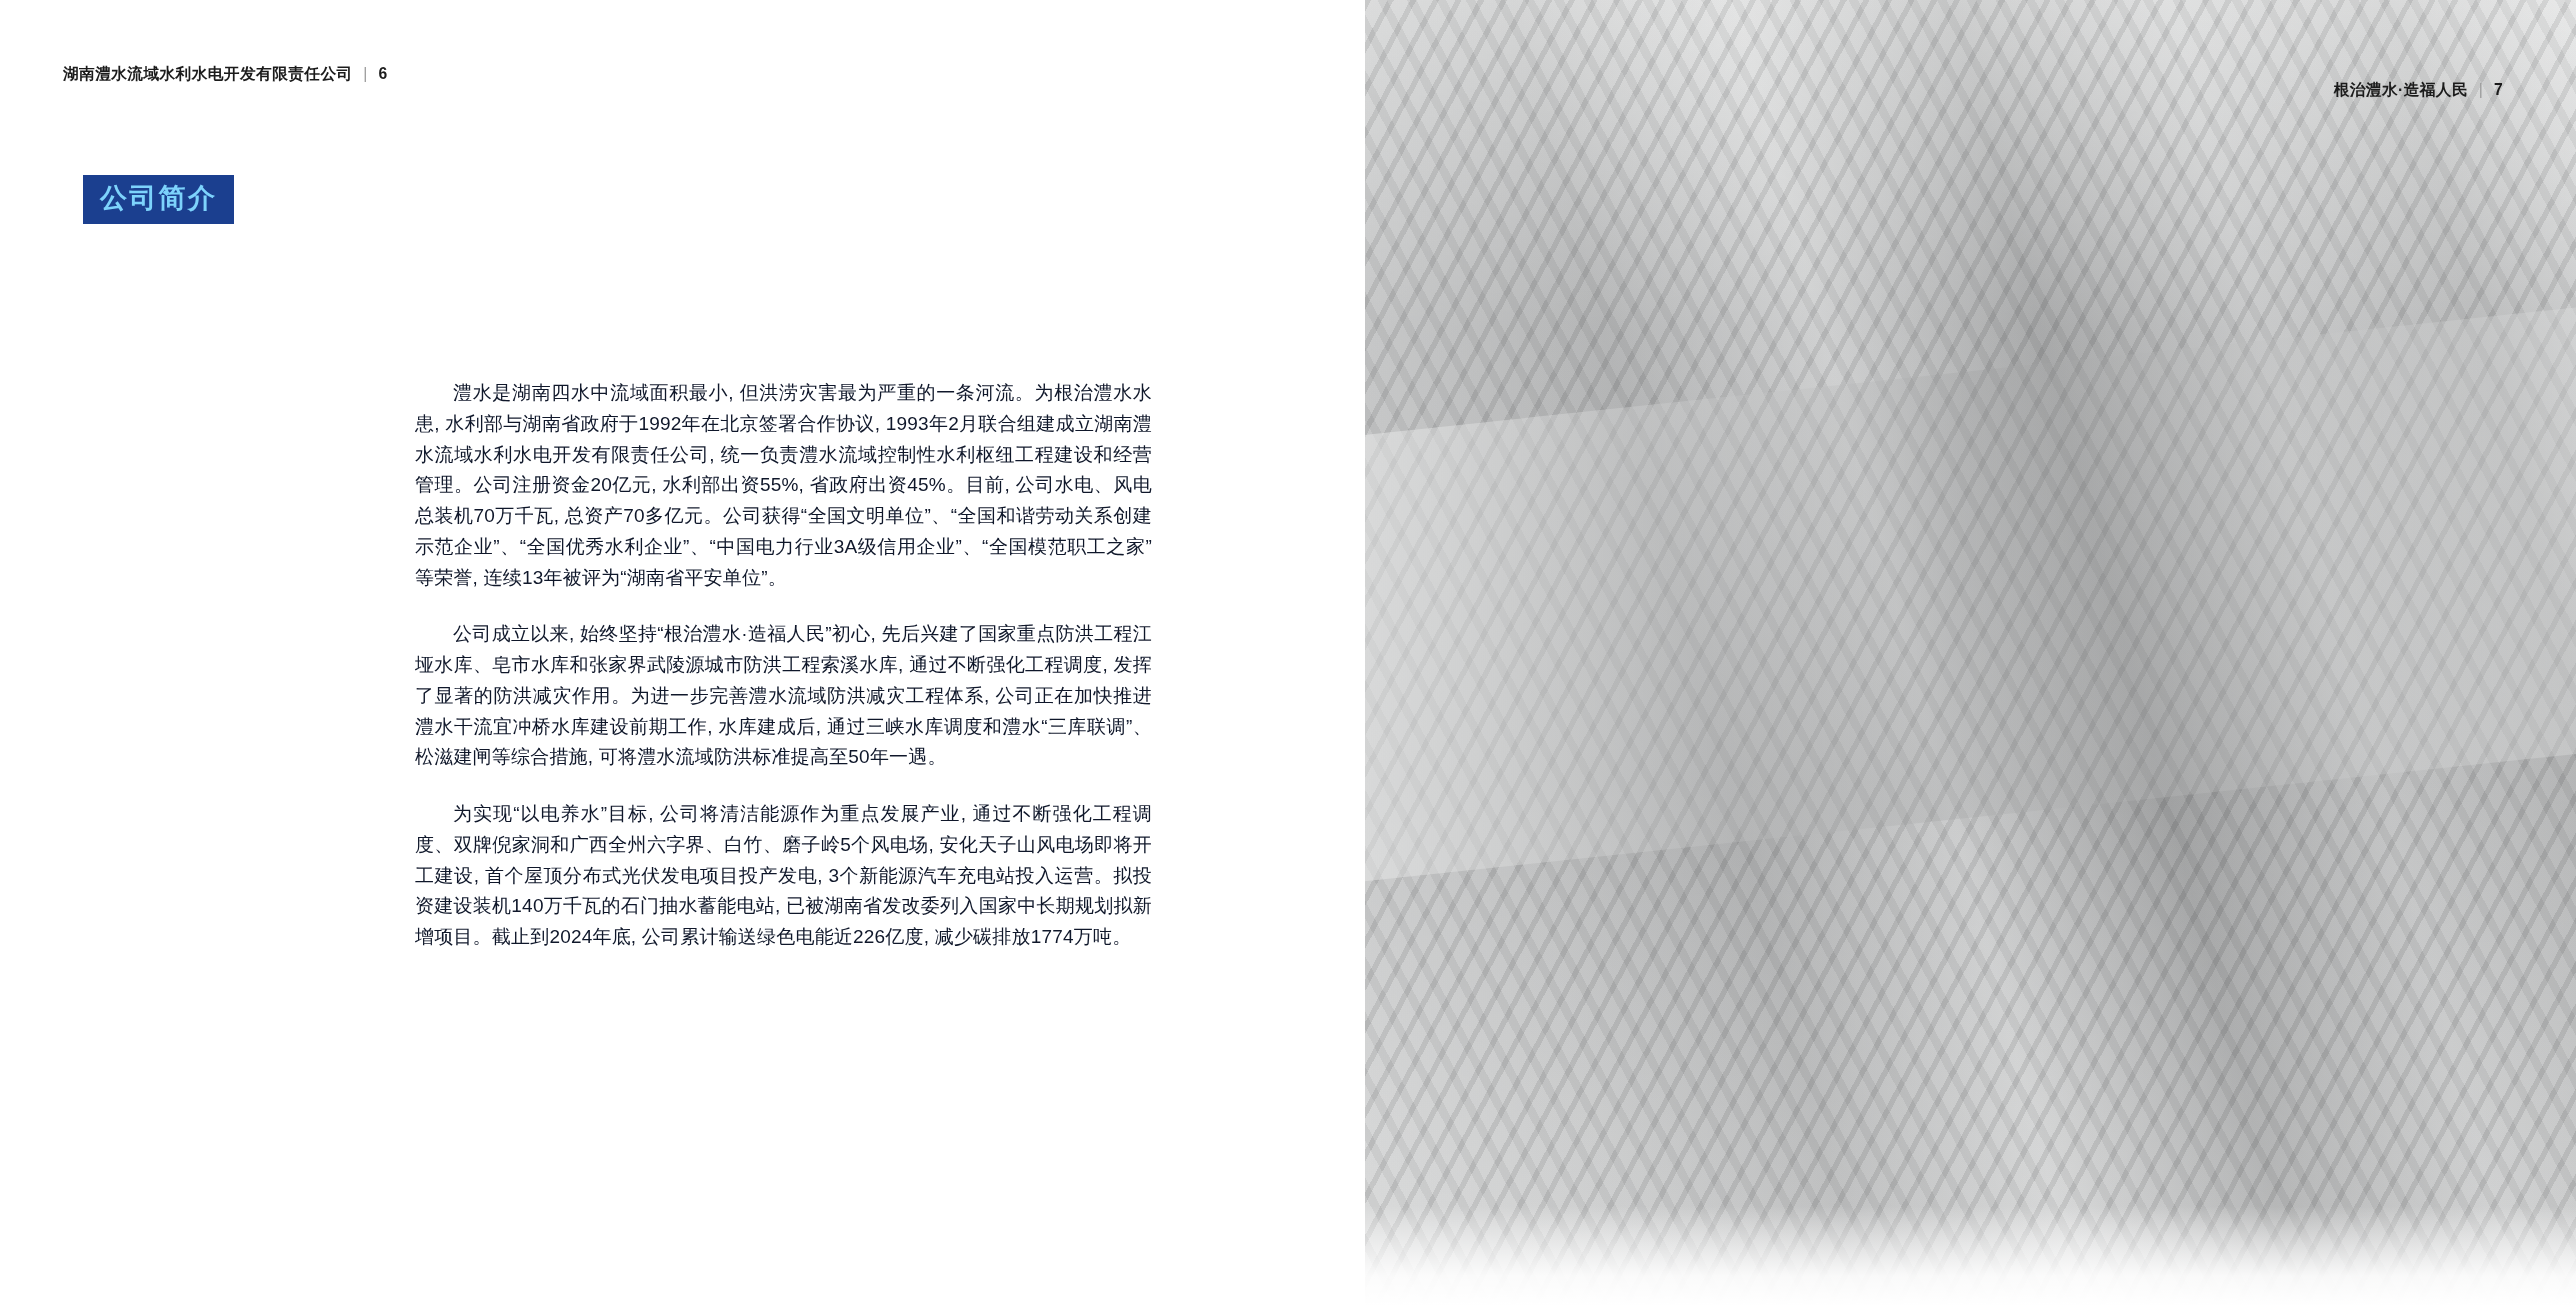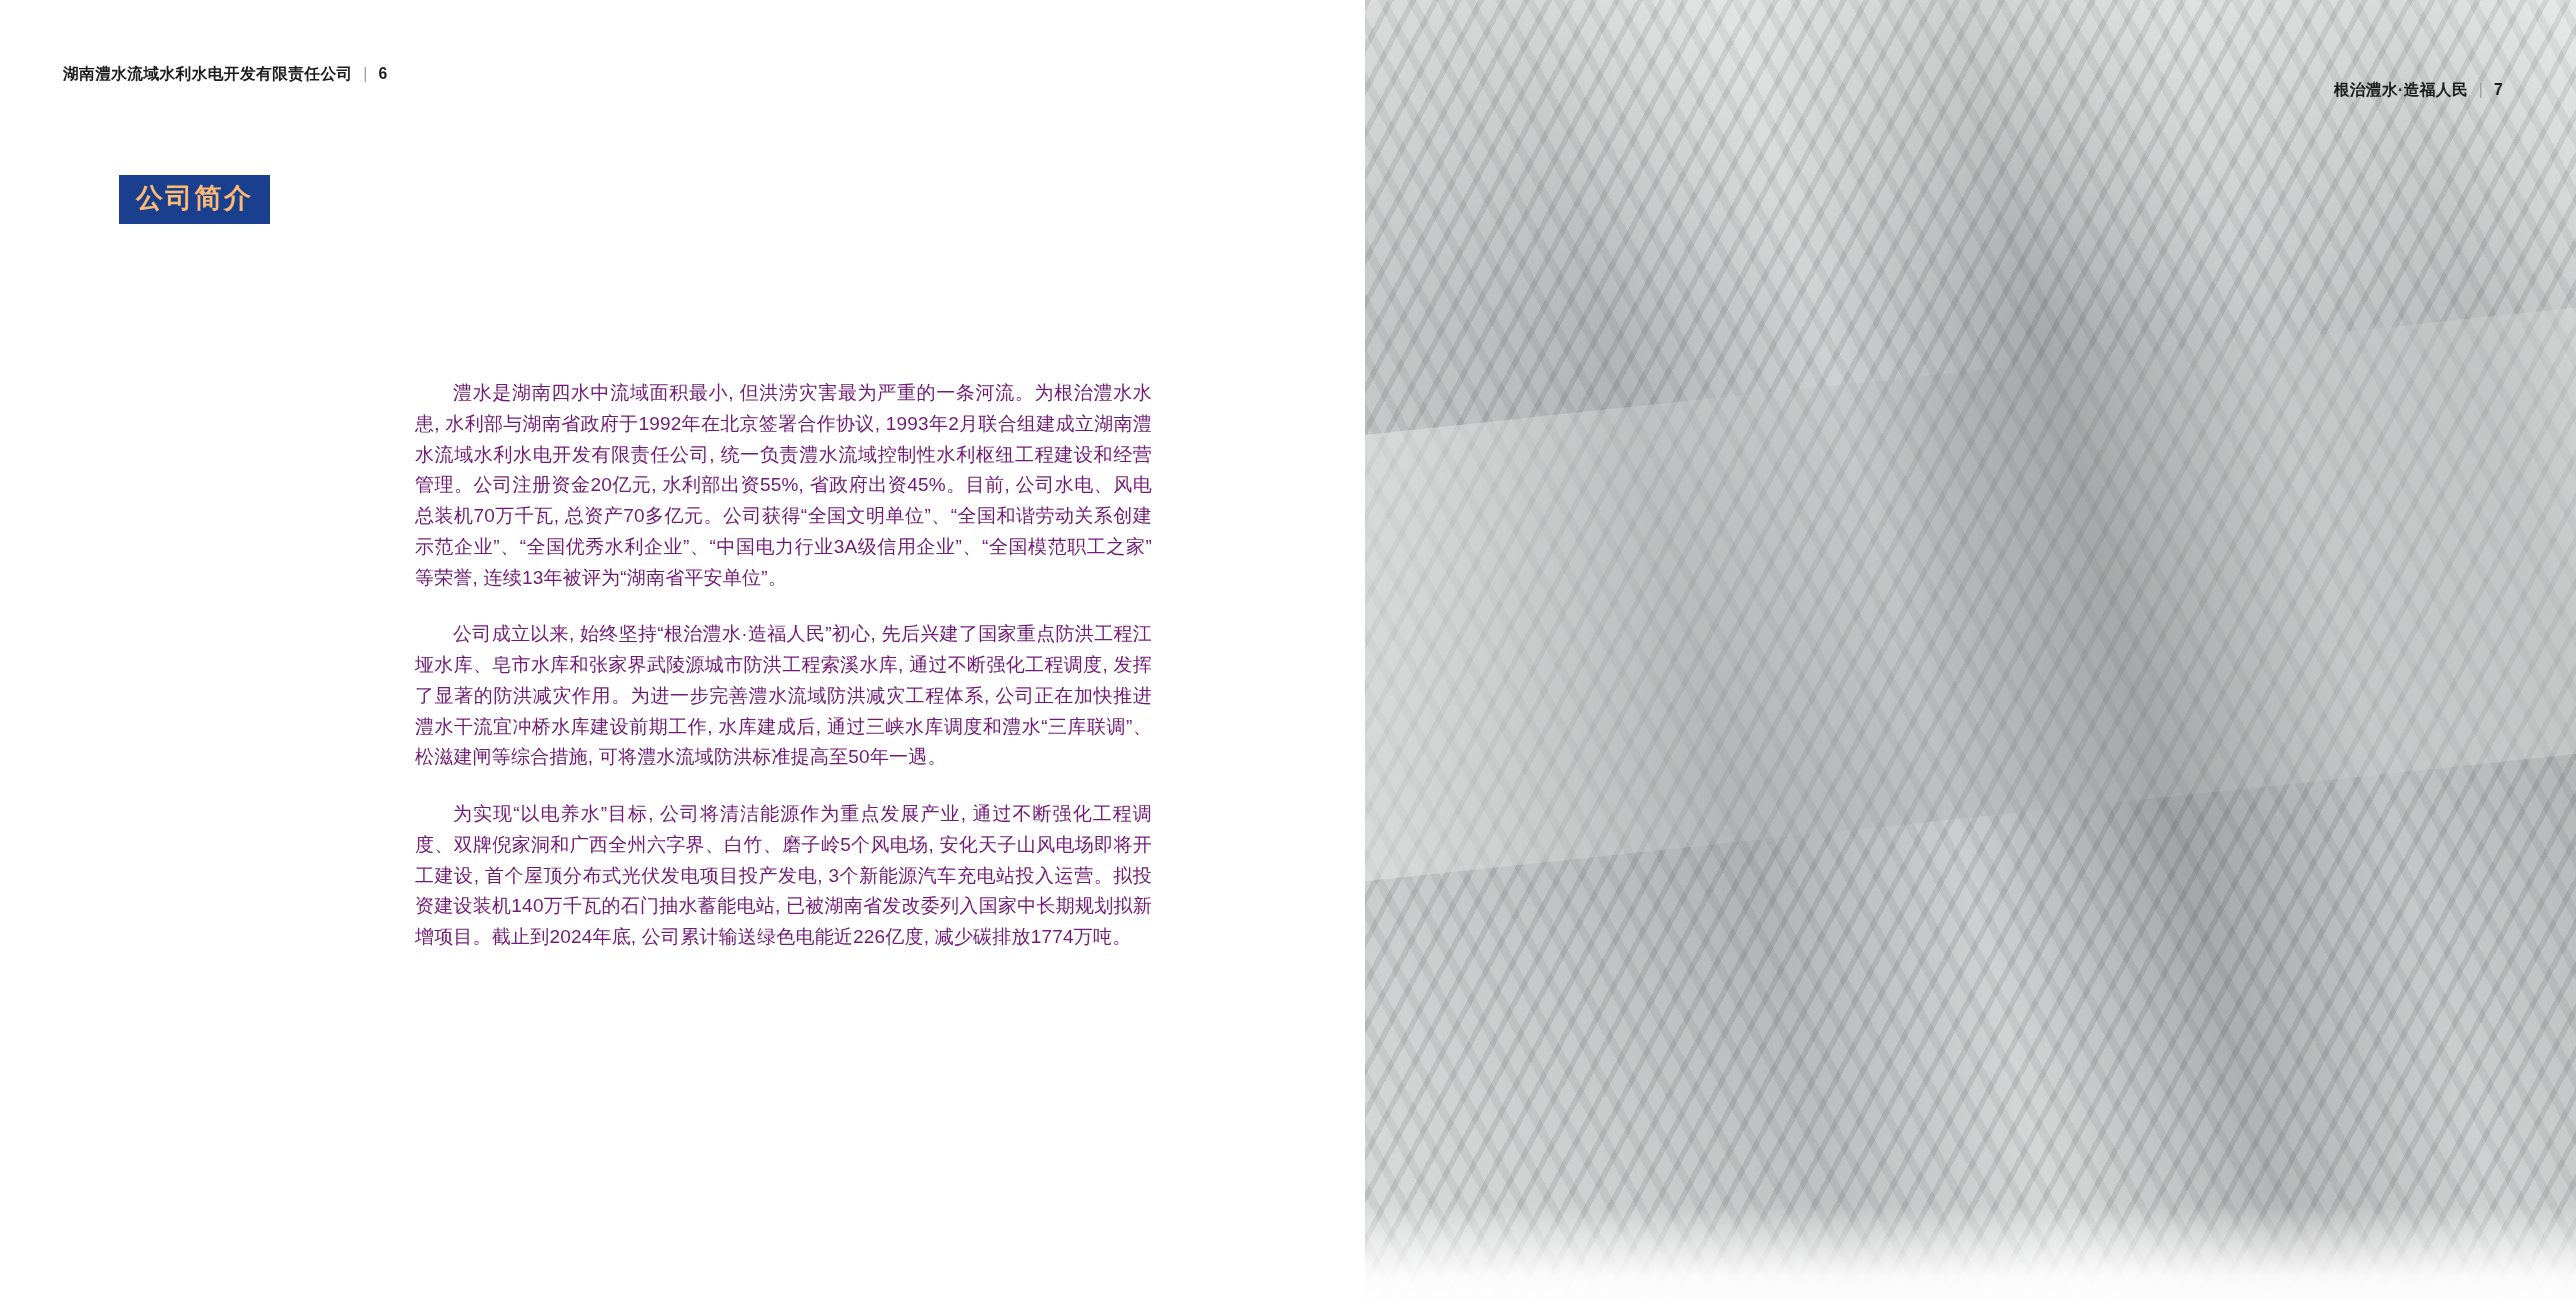--- a/index.html
+++ b/index.html
@@ -55,41 +55,40 @@
     font-weight: 700;
     color: #1b1b1b;
   }
 
   
   .section-title {
     position: absolute;
     left: 83px;
     top: 175px;
     background: #1b3f8f;
-    color: #fdba74;
+    color: #7dd3fc;
     font-size: 27px;
     font-weight: 700;
     letter-spacing: 2.3px;
     padding: 10px 17px 11.5px 17px;
     line-height: 1;
-    margin-left: 36px;
   }
 
   
   .body-col {
     position: absolute;
     left: 415px;
     top: 378px;
     width: 737px;
   }
   .body-col p {
     margin: 0 0 26px 0;
     font-size: 19px;
     line-height: 1.62;
-    color: #701a75;
+    color: #0f172a;
     text-align: justify;
     text-indent: 2em;
     letter-spacing: 0.2px;
   }
   .body-col p:last-child { margin-bottom: 0; }
 
   
   .photo-bg {
     position: absolute;
     left: 0;

